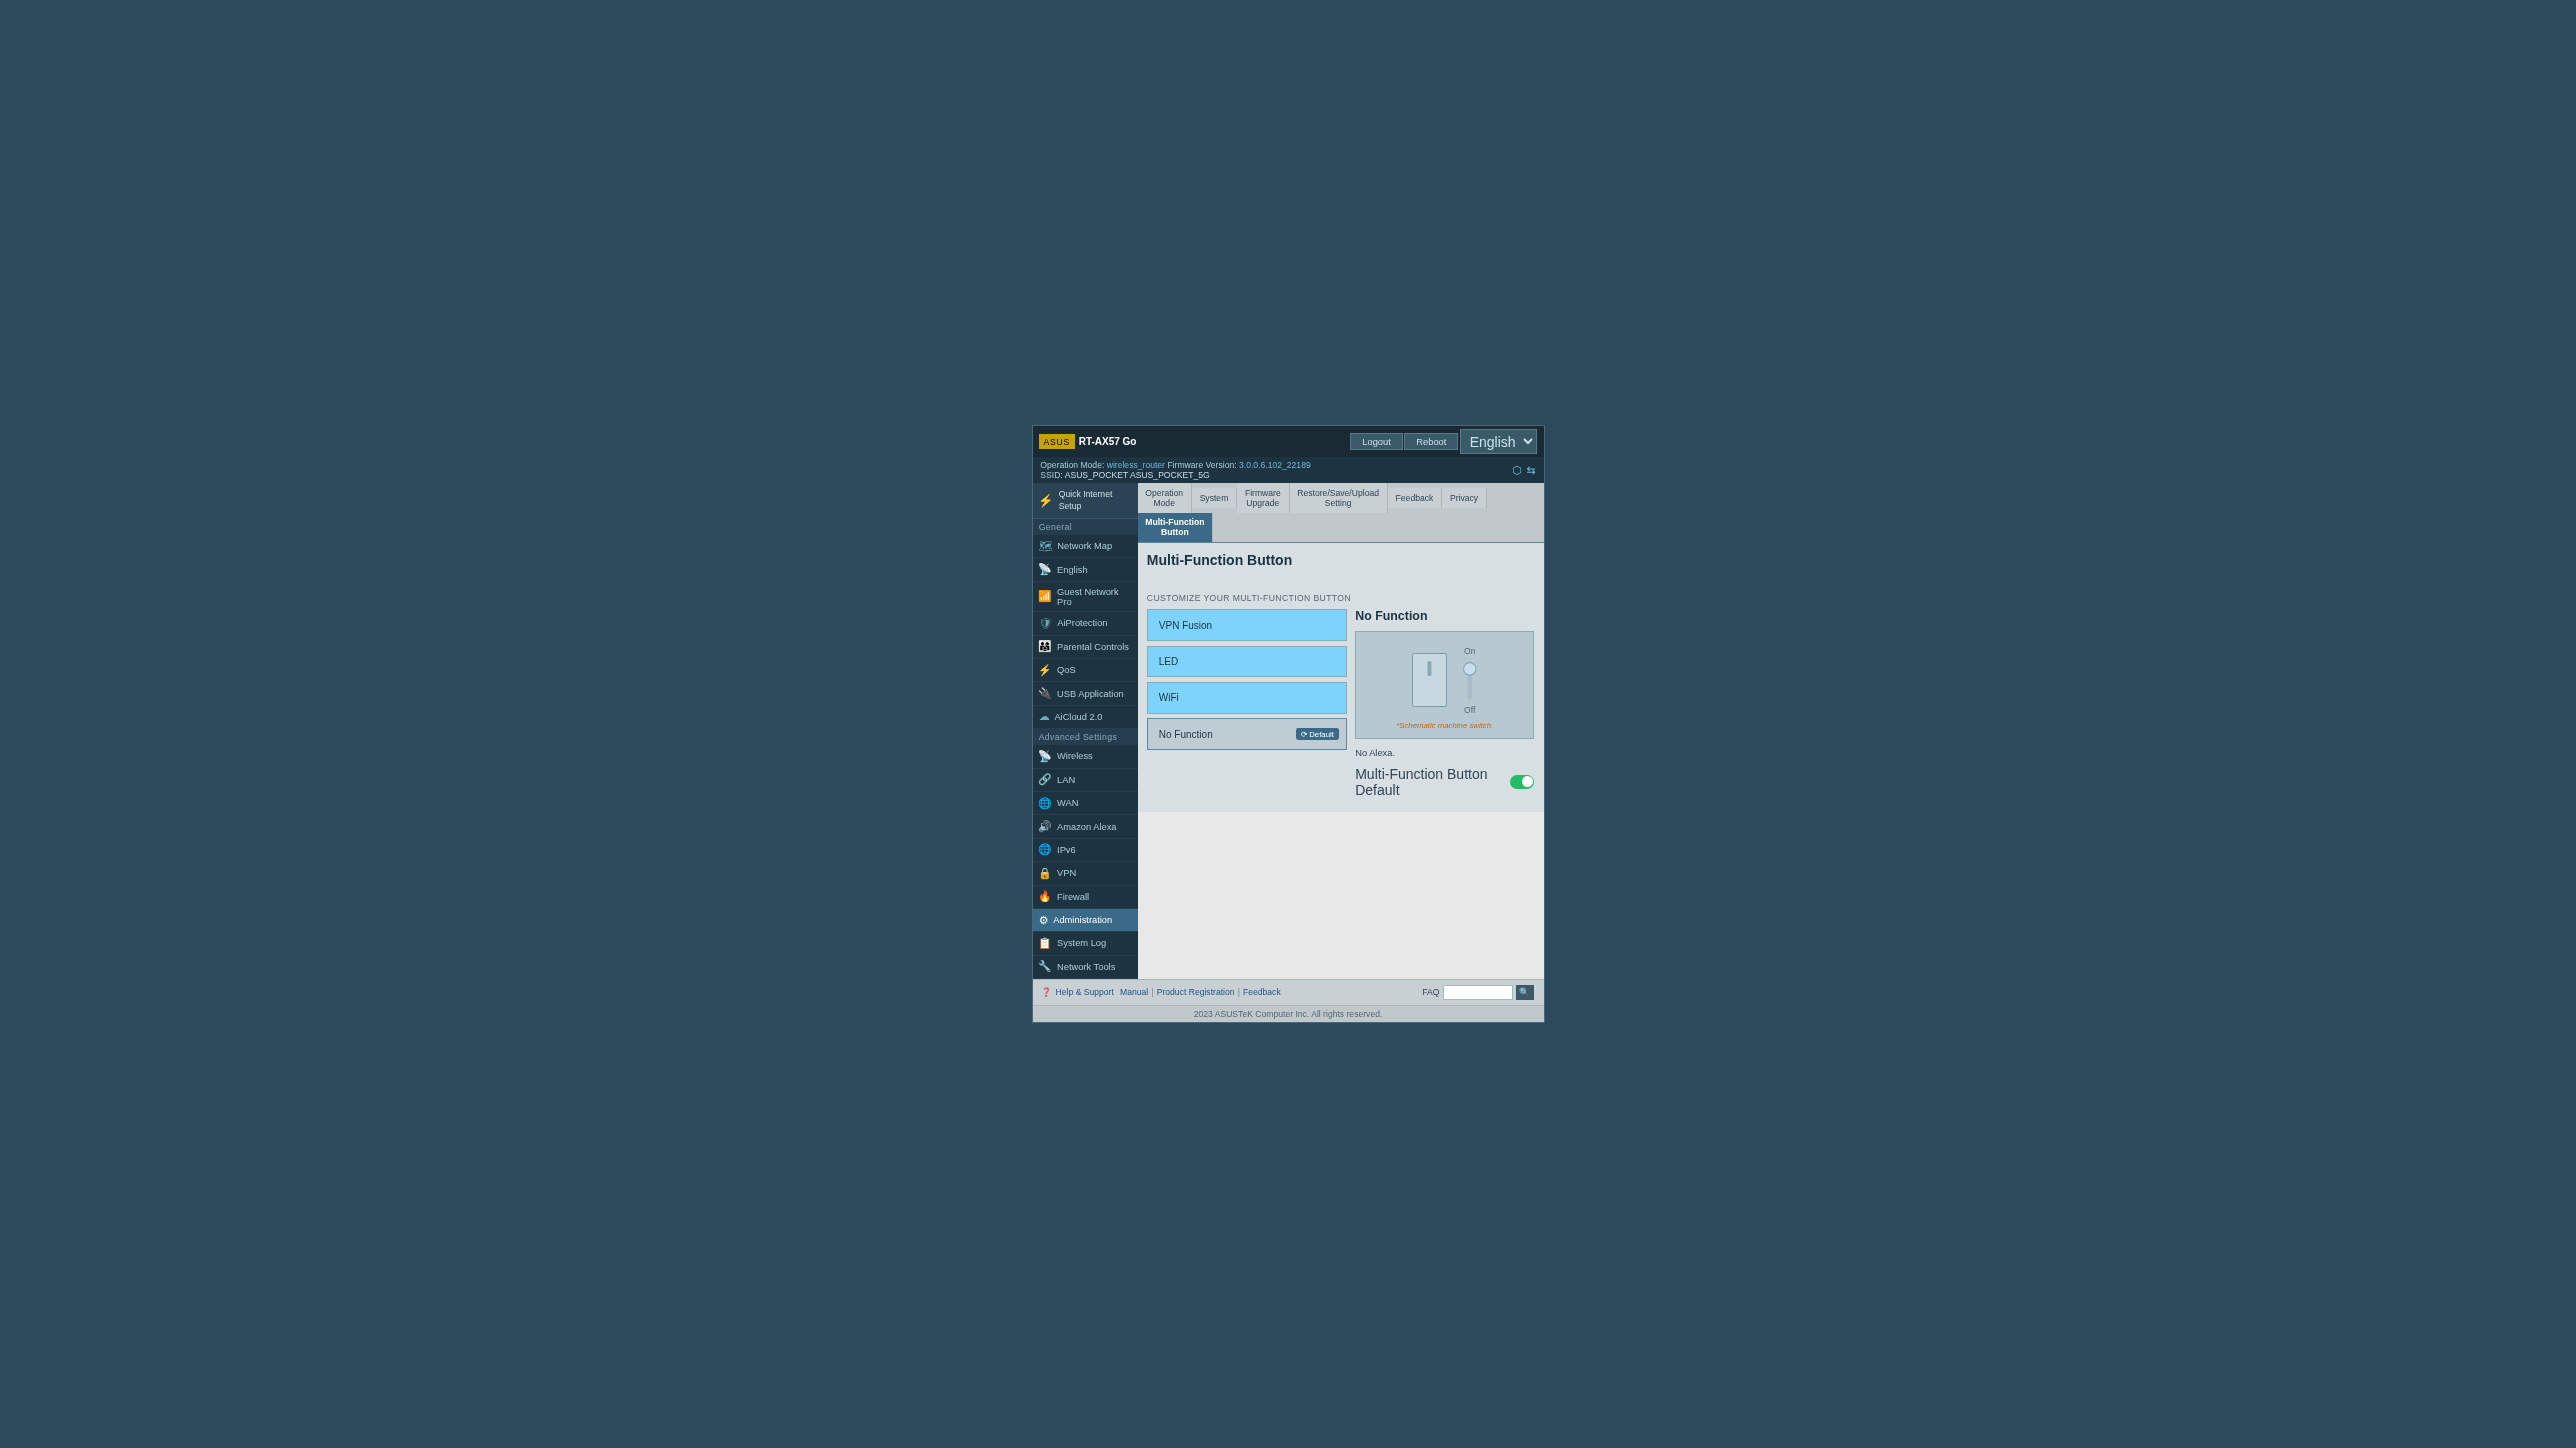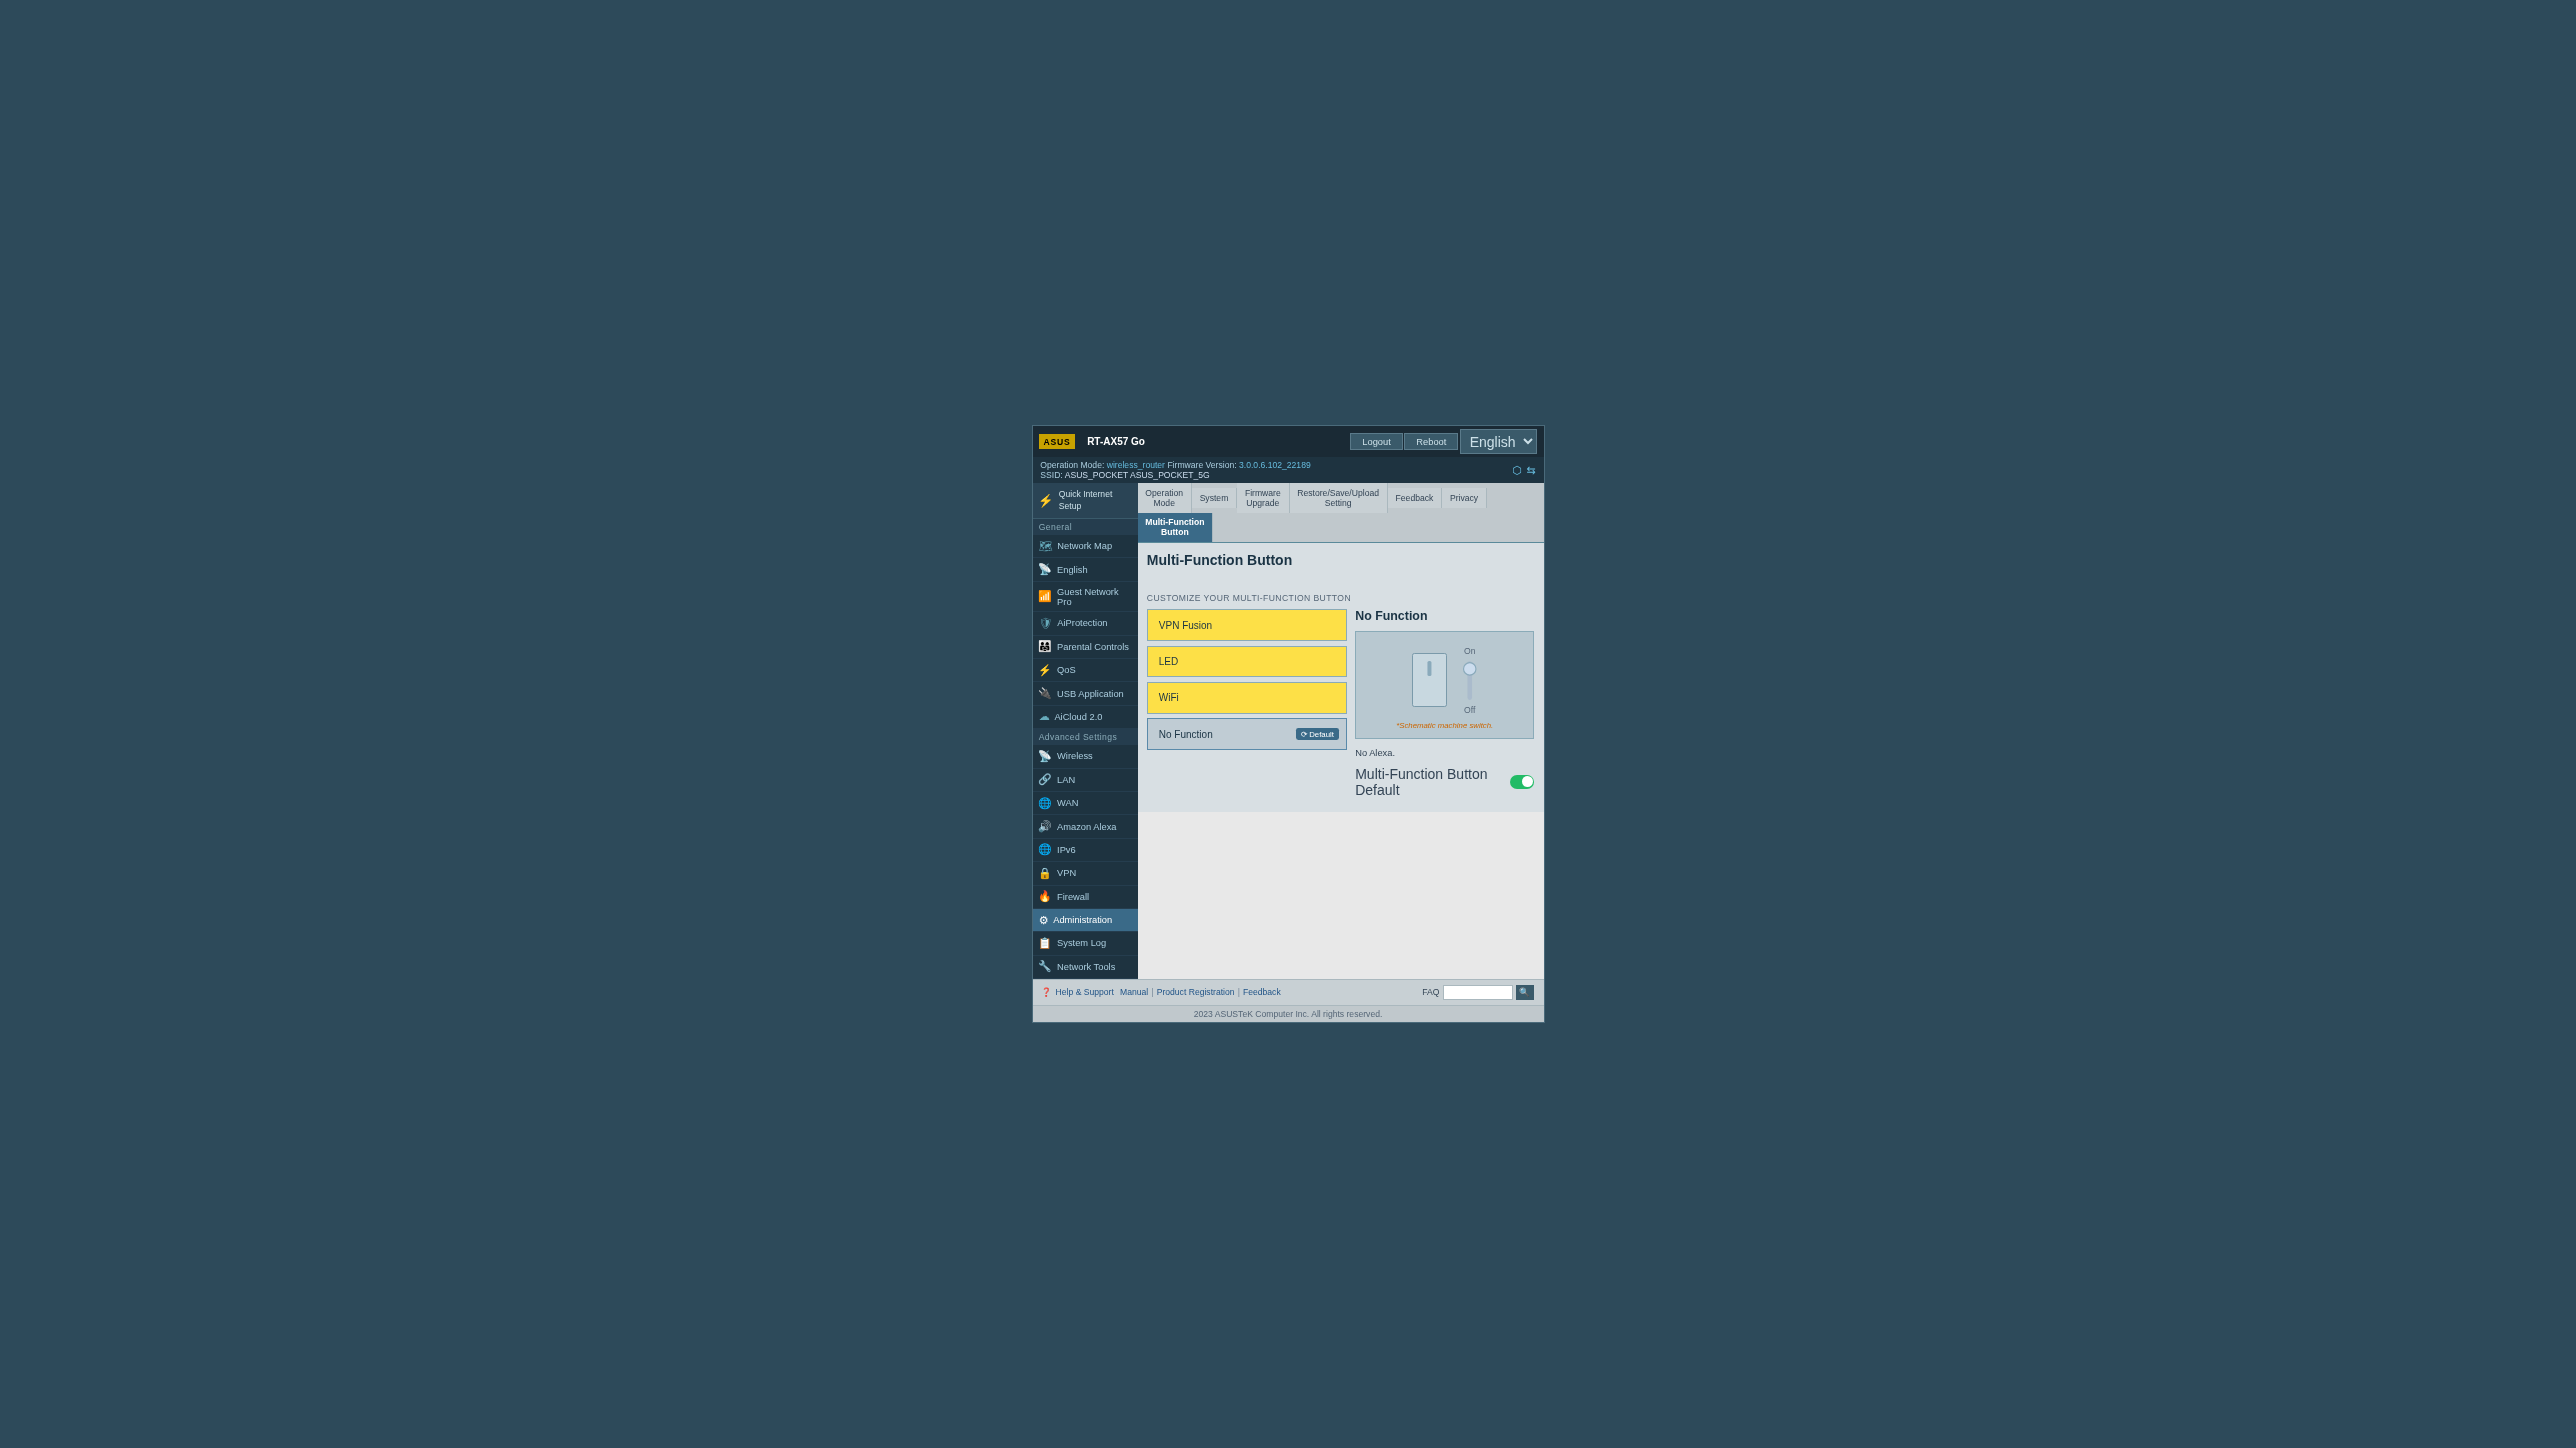--- a/index.html
+++ b/index.html
@@ -21,24 +21,24 @@
     .top-bar {
       background: #1a2a35;
       display: flex;
       align-items: center;
       padding: 3.1px 6.2px;
       gap: 0;
     }
     .brand-logo {
       background: #c8a200;
       color: #000;
-      font-weight: bold;
+      font-weight: normal;
       font-size: 8.6px;
       padding: 2.3px 4.7px;
-      margin-right: 12px;
+      margin-right: 4px;
       letter-spacing: 0.8px;
     }
     .model-name {
       color: #ffffff;
       font-size: 10px;
       font-weight: bold;
       margin-right: auto;
     }
     .top-btn {
       background: #3a5a6a;
@@ -165,21 +165,21 @@
       display: flex;
       gap: 7.8px;
     }
     .button-list {
       flex: 1;
       display: flex;
       flex-direction: column;
       gap: 4.7px;
     }
     .fn-button {
-      background: #fde047;
+      background: #7dd3fc;
       border: 0.8px solid #8aabb8;
       padding: 9.3px 11px;
       font-size: 10px;
       color: #1a3344;
       cursor: pointer;
       text-align: left;
       position: relative;
     }
     .fn-button.selected { background: #a8c0cc; border: 1.6px solid #5a8aaa; }
     .fn-button.no-function { background: #c0ccd4; }

